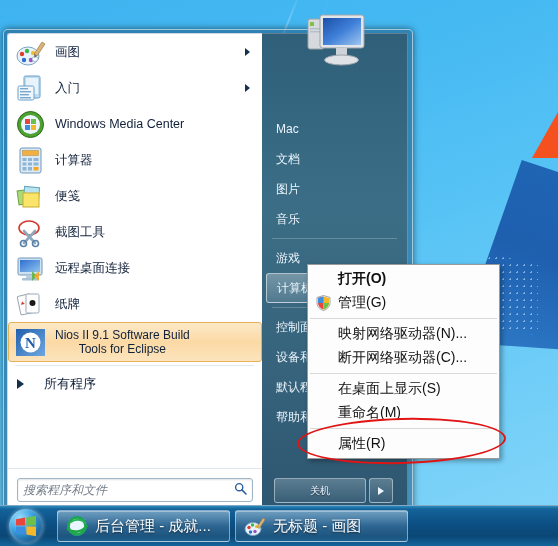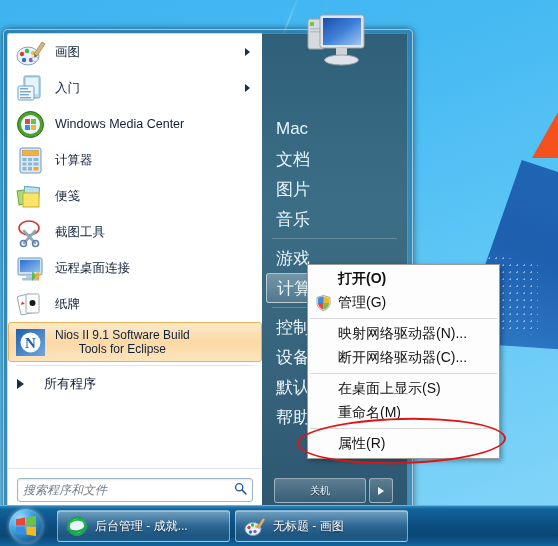--- a/index.html
+++ b/index.html
@@ -67,21 +67,21 @@
   
   #rightpane{width:146px;box-sizing:border-box;position:relative;
     background:linear-gradient(180deg,#2f5f79 0%,#3b6e86 35%,#37637c 70%,#2d5670 100%);
     border:1px solid rgba(255,255,255,.25);border-left:none;
     display:flex;flex-direction:column;}
   #avatarbox{height:68px;display:flex;align-items:flex-start;justify-content:center;
              position:relative;}
   #avatar{position:absolute;top:-27px;width:86px;height:72px;}
   #rightitems{padding-top:12px;}
   .ritem{height:30px;display:flex;align-items:center;padding-left:14px;
-         font-size:17px;color:#eaf4fb;position:relative;}
+         font-size:12px;color:#eaf4fb;position:relative;}
   .ritem.sel{background:linear-gradient(180deg,rgba(255,255,255,.30),rgba(255,255,255,.12));
              border:1px solid rgba(255,255,255,.55);border-radius:3px;
              margin:0 4px;height:28px;padding-left:10px;}
   .rsep{height:1px;background:rgba(255,255,255,.22);margin:4px 10px;}
   #shutzone{margin-top:auto;padding:0 8px 9px 12px;display:flex;align-items:center;}
   #shutbtn{height:23px;min-width:66px;padding:0 12px;display:flex;align-items:center;
      justify-content:center;font-size:10px;color:#eef7ff;
      background:linear-gradient(180deg,rgba(255,255,255,.22),rgba(255,255,255,.05));
      border:1px solid rgba(255,255,255,.45);border-radius:3px;
      text-shadow:0 1px 1px rgba(0,0,0,.5);}
@@ -115,21 +115,21 @@
   #startorb .orb{width:34px;height:34px;border-radius:50%;
      background:radial-gradient(circle at 32% 28%, #9fe0ff 0%, #3aa2e0 38%, #12568f 75%, #0a3a66 100%);
      box-shadow:0 0 4px rgba(255,255,255,.5), inset 0 0 4px rgba(255,255,255,.4);
      display:flex;align-items:center;justify-content:center;position:relative;}
   .tbtn{height:30px;min-width:155px;margin-left:5px;display:flex;align-items:center;
      padding:0 8px;border-radius:3px;
      background:linear-gradient(180deg,rgba(255,255,255,.40),rgba(255,255,255,.14) 50%,rgba(255,255,255,.05));
      border:1px solid rgba(255,255,255,.45);
      box-shadow:inset 0 1px 0 rgba(255,255,255,.35);}
   .tbtn .ticon{width:22px;height:22px;margin-right:7px;flex:none;}
-  .tbtn .tlabel{font-size:12px;color:#ffffff;text-shadow:0 1px 2px rgba(0,0,0,.6);
+  .tbtn .tlabel{font-size:15px;color:#ffffff;text-shadow:0 1px 2px rgba(0,0,0,.6);
      white-space:nowrap;overflow:hidden;}
 </style>
 </head>
 <body>
 
 <div id="desktop">
   <div class="streak s1"></div>
   <div class="streak s2"></div>
   <div class="streak s3"></div>
   <div class="orangeTri"></div>

